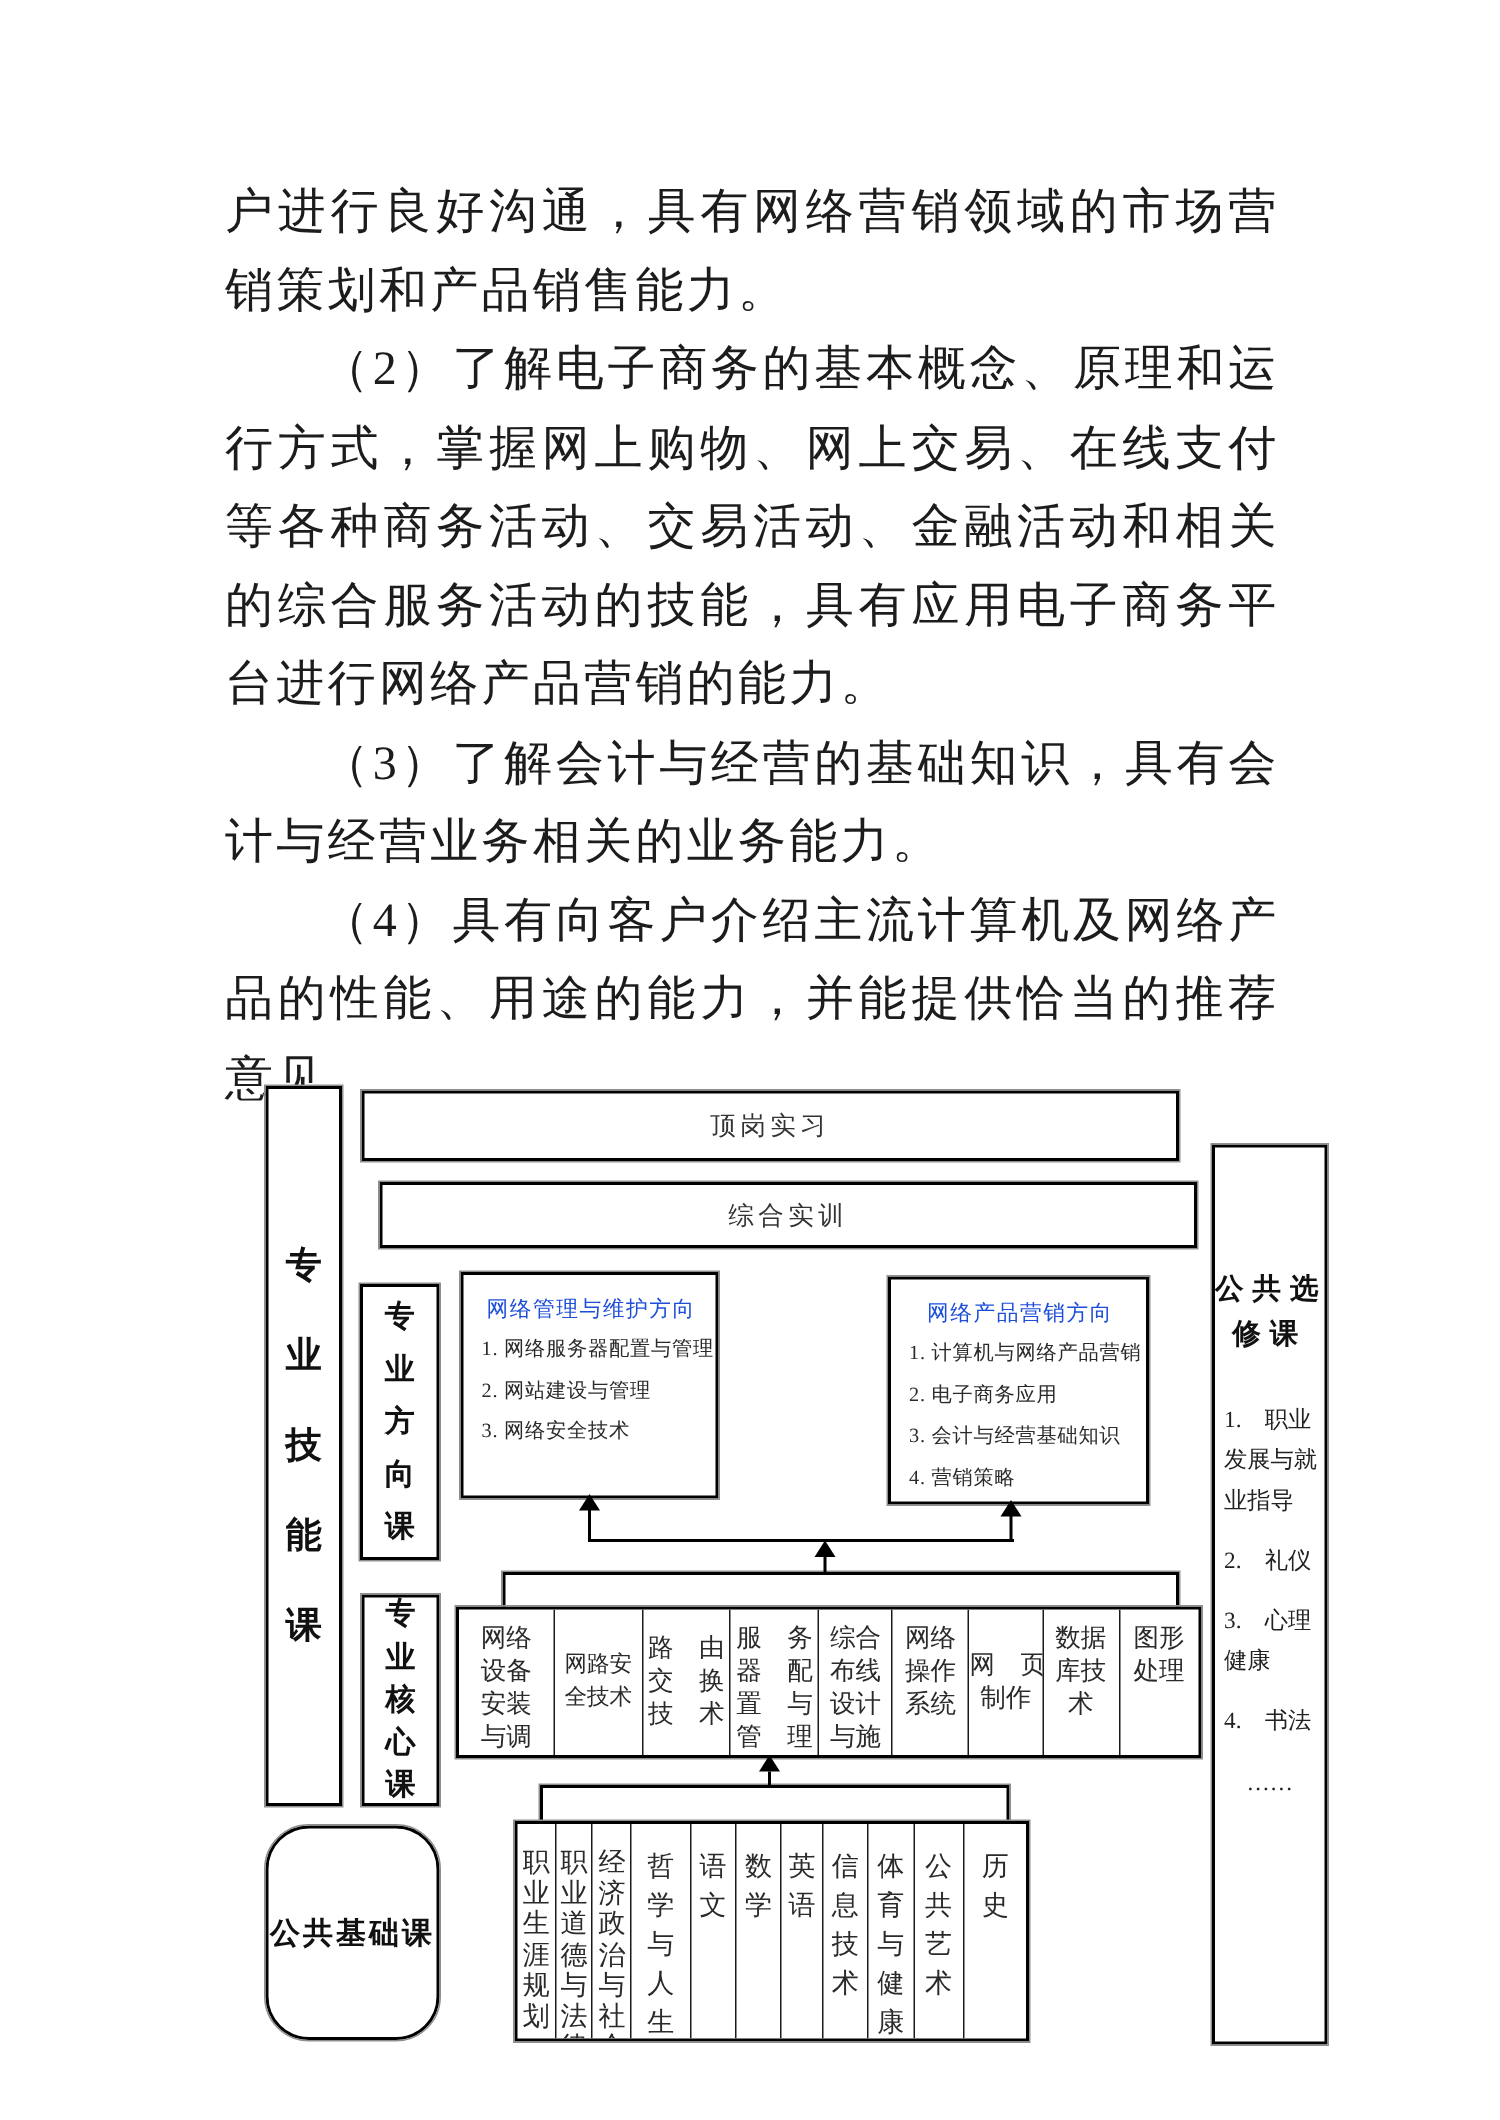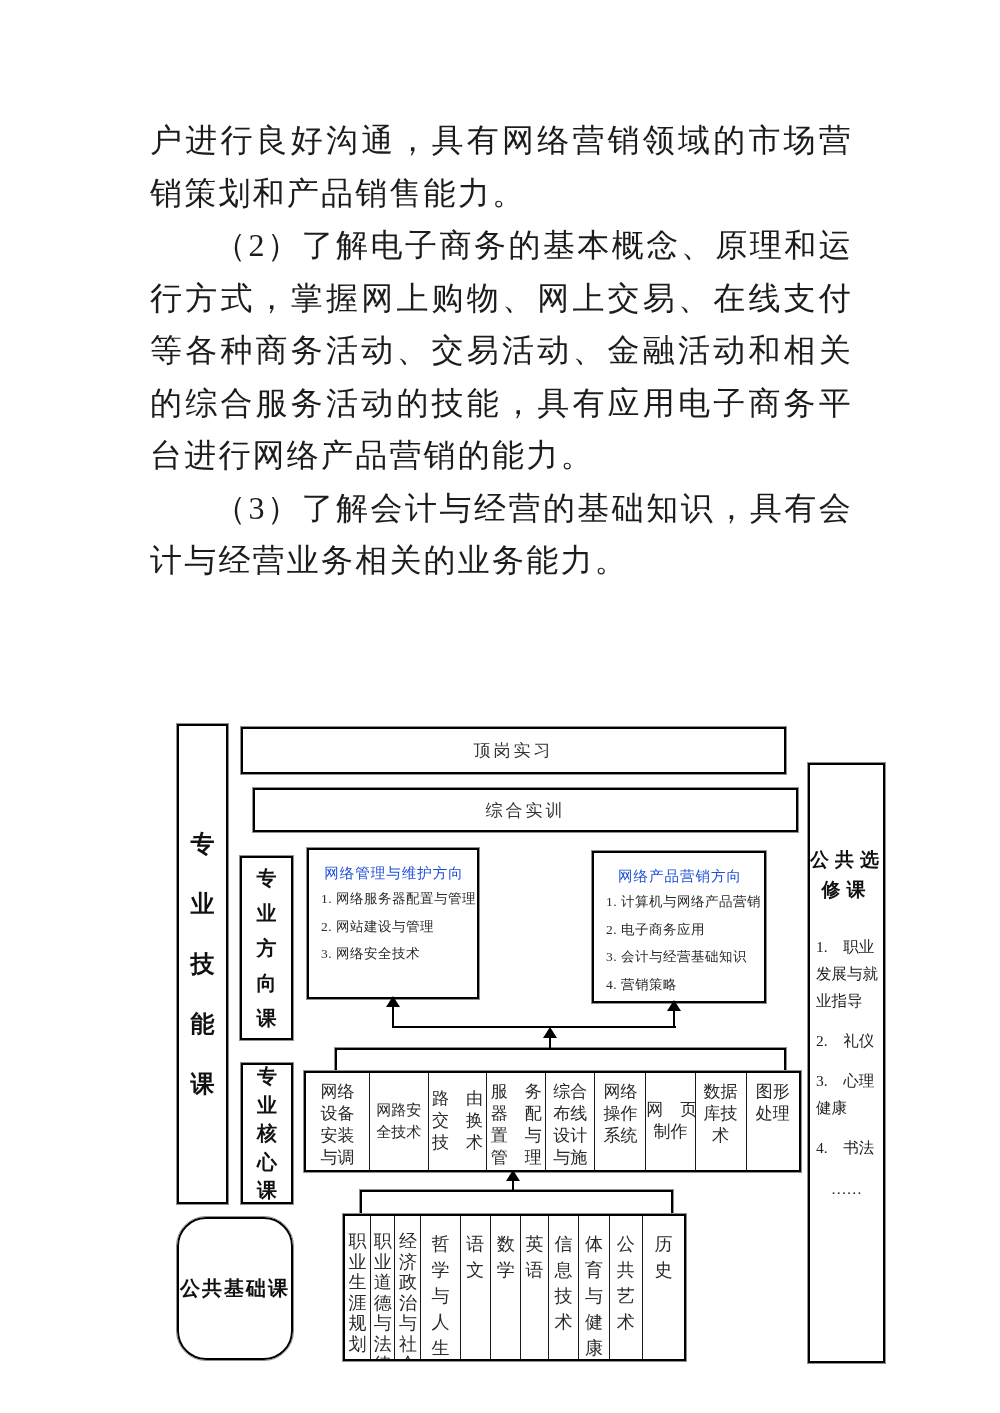--- a/index.html
+++ b/index.html
@@ -62,20 +62,21 @@
 </style>
 </head>
 <body>
 
 <div class="page">
 
   <div class="body-text">
     <p>户进行良好沟通，具有网络营销领域的市场营销策划和产品销售能力。</p>
     <p class="indent">（2）了解电子商务的基本概念、原理和运行方式，掌握网上购物、网上交易、在线支付等各种商务活动、交易活动、金融活动和相关的综合服务活动的技能，具有应用电子商务平台进行网络产品营销的能力。</p>
     <p class="indent">（3）了解会计与经营的基础知识，具有会计与经营业务相关的业务能力。</p>
+    <p class="indent">（4）具有向客户介绍主流计算机及网络产品的性能、用途的能力，并能提供恰当的推荐意见。</p>
   </div>
 
   <div class="dbox vbar flexc" style="left:177px; top:724px; width:51px; height:480px;">
     <span class="vtxt skill-txt">专
 业
 技
 能
 课</span>
   </div>
 

